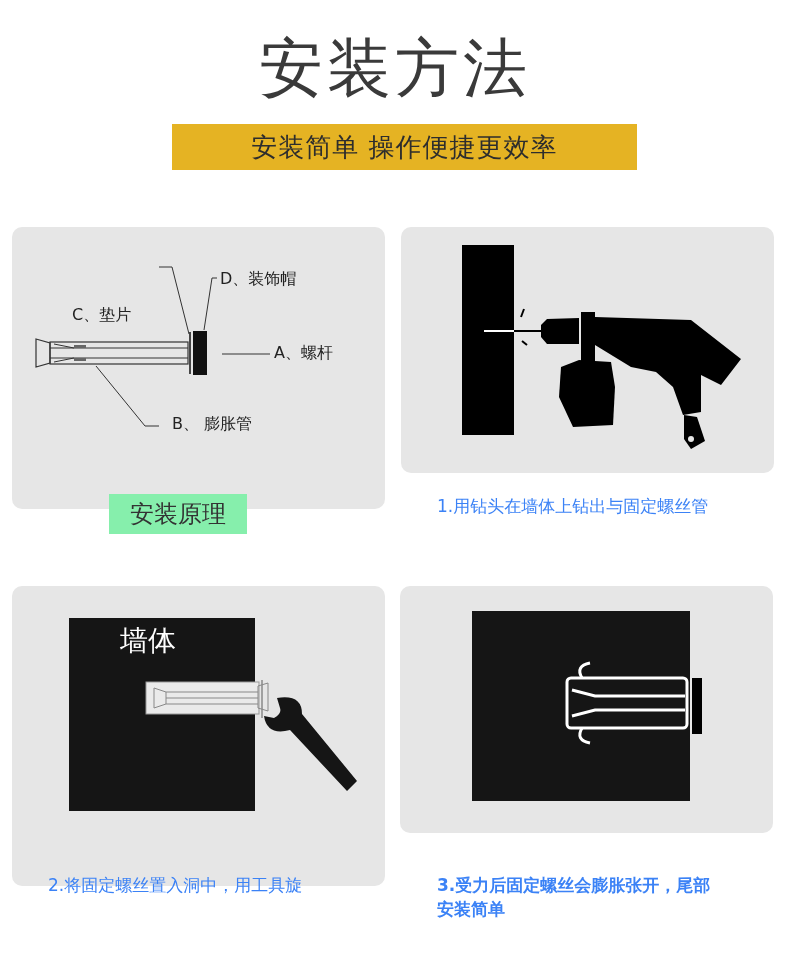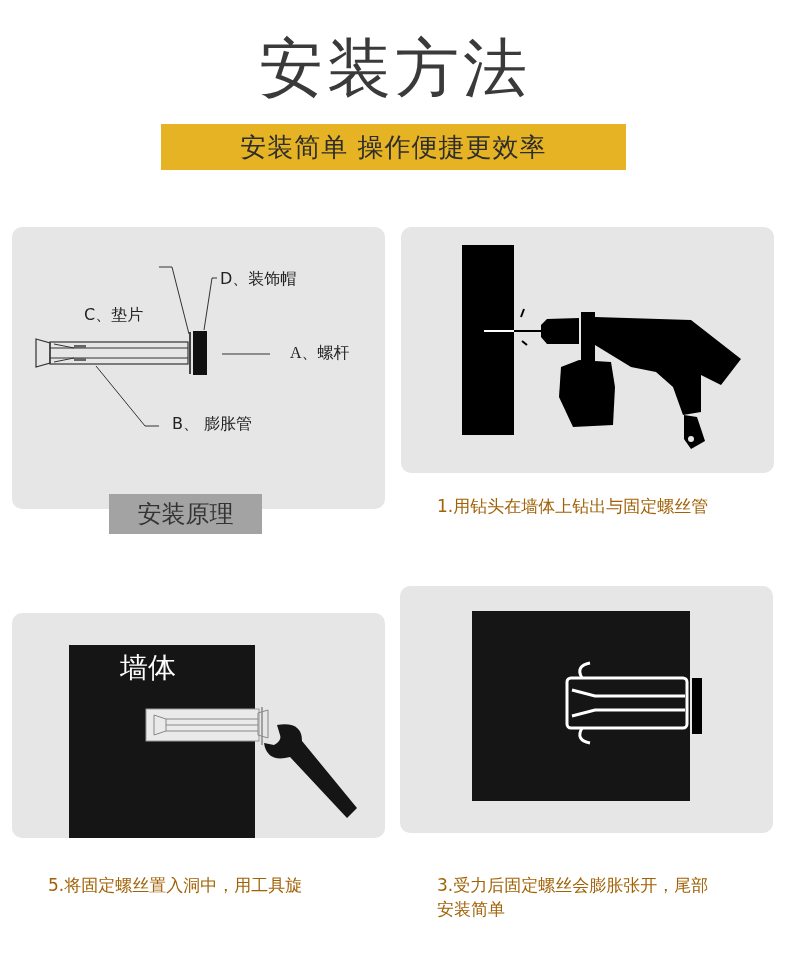--- a/index.html
+++ b/index.html
@@ -1,27 +1,27 @@
 <!DOCTYPE html>
 <html><head>
 <meta charset="utf-8">
 <style>
   html,body{margin:0;padding:0;background:#fff;}
   body{width:790px;height:975px;position:relative;overflow:hidden;font-family:"DejaVu Sans","Liberation Sans",sans-serif;color:#333;}
   .title{position:absolute;left:0;top:28px;width:790px;text-align:center;font-size:64px;font-weight:normal;color:#3a3a3a;letter-spacing:4px;line-height:80px;}
-  .banner{position:absolute;left:161px;top:124px;width:465px;height:46px;background:#e5b323;display:flex;align-items:center;justify-content:center;font-size:26px;color:#2d2d2d;letter-spacing:1px;}
+  .banner{position:absolute;left:172px;top:124px;width:465px;height:46px;background:#e5b323;display:flex;align-items:center;justify-content:center;font-size:26px;color:#2d2d2d;letter-spacing:1px;}
   .panel{position:absolute;background:#e6e6e6;border-radius:10px;overflow:hidden;}
   .p1{left:12px;top:227px;width:373px;height:282px;}
   .p2{left:401px;top:227px;width:373px;height:246px;}
-  .p3{left:12px;top:586px;width:373px;height:225px;margin-top:27px;}
+  .p3{left:12px;top:586px;width:373px;height:300px;}
   .p4{left:400px;top:586px;width:373px;height:247px;}
   .panel svg{position:absolute;left:0;top:0;}
   .lbl{position:absolute;font-size:16px;color:#222;white-space:nowrap;}
-  .principle{position:absolute;left:109px;top:494px;width:153px;height:40px;background:#a3a3a3;display:flex;align-items:center;justify-content:center;font-size:24px;color:#333;}
-  .step{position:absolute;font-size:17px;color:#a16207;line-height:24px;}
+  .principle{position:absolute;left:109px;top:494px;width:138px;height:40px;background:#86efac;display:flex;align-items:center;justify-content:center;font-size:24px;color:#333;}
+  .step{position:absolute;font-size:17px;color:#3b82f6;line-height:24px;}
   .step .ind{display:block;padding-left:16px;}
   .wall-label{position:absolute;left:108px;top:36px;font-size:28px;color:#fff;}
 </style>
 </head>
 <body>
 
 <div class="title">安装方法</div>
 <div class="banner">安装简单 操作便捷更效率</div>
 
 <div class="panel p1">
@@ -39,22 +39,22 @@
     <line x1="178" y1="105" x2="178" y2="147" stroke="#111" stroke-width="1.5"></line>
 
     <rect x="181" y="104" width="14" height="44" fill="#111"></rect>
 
     <polyline points="192,103 200,51 205,51" fill="none" stroke="#333"></polyline>
     <polyline points="147,40 160,40 177,107" fill="none" stroke="#333"></polyline>
     <line x1="210" y1="127" x2="258" y2="127" stroke="#333"></line>
     <polyline points="84,139 133,199 147,199" fill="none" stroke="#333"></polyline>
   </svg>
   <div class="lbl" style="left:208px;top:42px;">D、装饰帽</div>
-  <div class="lbl" style="left:72px;top:78px;">C、垫片</div>
-  <div class="lbl" style="left:278px;top:116px;font-family:Liberation Serif, serif;">A、螺杆</div>
+  <div class="lbl" style="left:60px;top:78px;">C、垫片</div>
+  <div class="lbl" style="left:262px;top:116px;">A、螺杆</div>
   <div class="lbl" style="left:160px;top:187px;">B、 膨胀管</div>
 </div>
 
 <div class="panel p2">
   <svg width="373" height="246">
     <rect x="61" y="18" width="52" height="190" fill="#000"></rect>
     <line x1="83" y1="104" x2="128" y2="104" stroke="#fff" stroke-width="2"></line>
     <line x1="113" y1="104" x2="140" y2="104" stroke="#000" stroke-width="2"></line>
     <line x1="120" y1="90" x2="123" y2="82" stroke="#000" stroke-width="2"></line>
     <line x1="121" y1="114" x2="126" y2="118" stroke="#000" stroke-width="2"></line>
@@ -99,19 +99,19 @@
     <rect x="167" y="92" width="120" height="50" rx="4" fill="none" stroke="#fff" stroke-width="3"></rect>
     <path d="M172,104 L195,110 L285,110" fill="none" stroke="#fff" stroke-width="3"></path>
     <path d="M172,130 L195,124 L285,124" fill="none" stroke="#fff" stroke-width="3"></path>
     <path d="M182,92 Q175,80 190,77" fill="none" stroke="#fff" stroke-width="3"></path>
     <path d="M182,142 Q175,154 190,157" fill="none" stroke="#fff" stroke-width="3"></path>
     <rect x="292" y="92" width="10" height="56" fill="#000"></rect>
   </svg>
 </div>
 
 <div class="step" style="left:48px;top:873px;">
-  <span>5.将固定螺丝置入洞中，用工具旋</span>
+  <span>2.将固定螺丝置入洞中，用工具旋</span>
 </div>
 
-<div class="step" style="left:437px;top:873px;">
+<div class="step" style="left:437px;top:873px;font-weight:bold;">
   <span>3.受力后固定螺丝会膨胀张开，尾部</span>
   <span class="ind" style="padding-left:0">安装简单</span>
 </div>
 
 </body></html>

